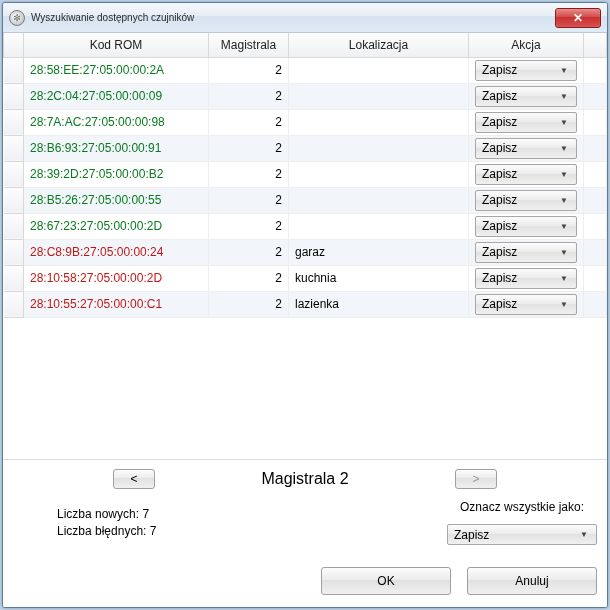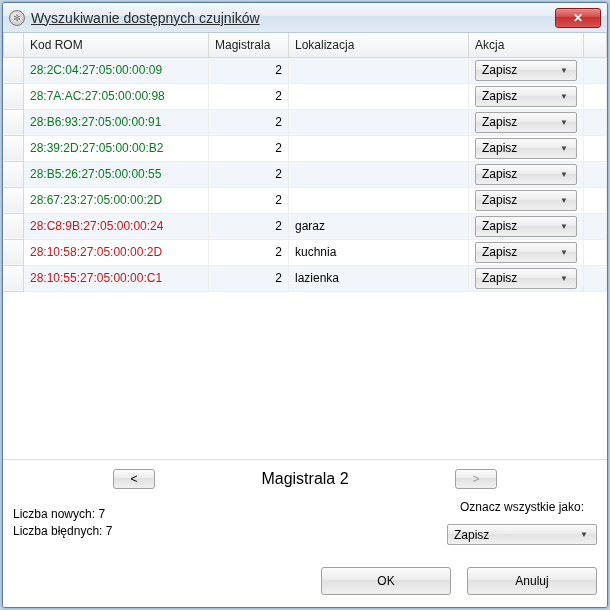--- a/index.html
+++ b/index.html
@@ -18,42 +18,42 @@
     background: linear-gradient(to bottom, #f4f8fc 0%, #e6edf5 45%, #d6e2ef 46%, #e0ebf5 100%);
     border-bottom: 1px solid #b8c8d8;
     display: flex; align-items: center; padding: 0 6px;
   }
   .titlebar .app-icon {
     width: 16px; height: 16px; border: 1px solid #7a7a7a; border-radius: 50%;
     background: radial-gradient(circle at 6px 6px, #fff 0%, #d0d0d0 60%, #bababa 100%);
     display: inline-flex; align-items: center; justify-content: center; margin-right: 6px;
     font-size: 9px; color: #6a6a6a;
   }
-  .titlebar .title-text { flex: 1; color: #2a2a2a; font-size: 14px; text-decoration: underline; }
+  .titlebar .title-text { flex: 1; color: #2a2a2a; font-size: 10px; }
   .titlebar .close-btn {
     width: 46px; height: 20px; border-radius: 3px; border: 1px solid #8a1a1a;
     background: linear-gradient(to bottom, #e98a8a 0%, #d34a4a 45%, #c93030 46%, #d65050 100%);
     color: #fff; display: flex; align-items: center; justify-content: center;
     font-size: 12px; font-weight: bold; cursor: pointer;
     box-shadow: inset 0 0 1px rgba(255,255,255,0.6);
   }
 
   .client {
     flex: 1; display: flex; flex-direction: column; background: #fff;
   }
 
   .table-wrap {
     flex: 1; overflow: hidden; border-bottom: 1px solid #ddd;
   }
 
   table.grid { width: 100%; border-collapse: collapse; table-layout: fixed; }
   table.grid th {
     background: linear-gradient(to bottom, #fdfdfd, #eef0f2);
     border: 1px solid #d8d8d8; border-top: none;
-    font-weight: normal; text-align: left; padding: 4px 6px; height: 24px;
+    font-weight: normal; text-align: center; padding: 4px 6px; height: 24px;
     font-size: 12px; color: #222;
   }
   table.grid th.rowhead { width: 20px; padding: 0; }
   table.grid col.c-rowhead { width: 20px; }
   table.grid col.c-rom { width: 185px; }
   table.grid col.c-bus { width: 80px; }
   table.grid col.c-loc { width: 180px; }
   table.grid col.c-act { width: 115px; }
   table.grid col.c-pad { }
 
@@ -100,21 +100,21 @@
 
   .btn {
     border: 1px solid #a0a0a0; border-radius: 3px;
     background: linear-gradient(to bottom, #fcfcfc 0%, #ececec 45%, #e1e1e1 46%, #f0f0f0 100%);
     padding: 3px 14px; font-size: 12px; cursor: pointer; min-width: 42px; text-align: center;
   }
   .btn.small { min-width: 42px; padding: 2px 14px; }
   .btn.disabled { color: #9a9a9a; cursor: default; }
 
   .row-info {
-    display: flex; align-items: center; justify-content: space-between;
+    display: flex; align-items: center; justify-content: space-between; margin-left: 44px;
   }
   .row-info .counts { line-height: 1.35; font-size: 12px; }
   .row-info .mark-all { display: flex; align-items: center; gap: 10px; flex-direction: column; }
   .row-info .mark-all .combo { width: 150px; }
 
   .row-buttons {
     display: flex; justify-content: flex-end; gap: 16px; margin-top: 12px;
   }
   .row-buttons .btn { min-width: 130px; padding: 6px 0; }
 
@@ -148,20 +148,33 @@
           <tr>
             <th class="rowhead"></th>
             <th>Kod ROM</th>
             <th>Magistrala</th>
             <th>Lokalizacja</th>
             <th>Akcja</th>
             <th></th>
           </tr>
         </thead>
         <tbody id="tbody">
+            <tr>
+              <td class="rowhead"></td>
+              <td class="rom rom-new">28:58:EE:27:05:00:00:2A</td>
+              <td class="bus">2</td>
+              <td class="loc"></td>
+              <td class="act">
+                <div class="combo">
+                  <span>Zapisz</span>
+                  <span class="arrow">▼</span>
+                </div>
+              </td>
+              <td class="pad"></td>
+            </tr>
             <tr class="alt">
               <td class="rowhead"></td>
               <td class="rom rom-new">28:2C:04:27:05:00:00:09</td>
               <td class="bus">2</td>
               <td class="loc"></td>
               <td class="act">
                 <div class="combo">
                   <span>Zapisz</span>
                   <span class="arrow">▼</span>
                 </div>

